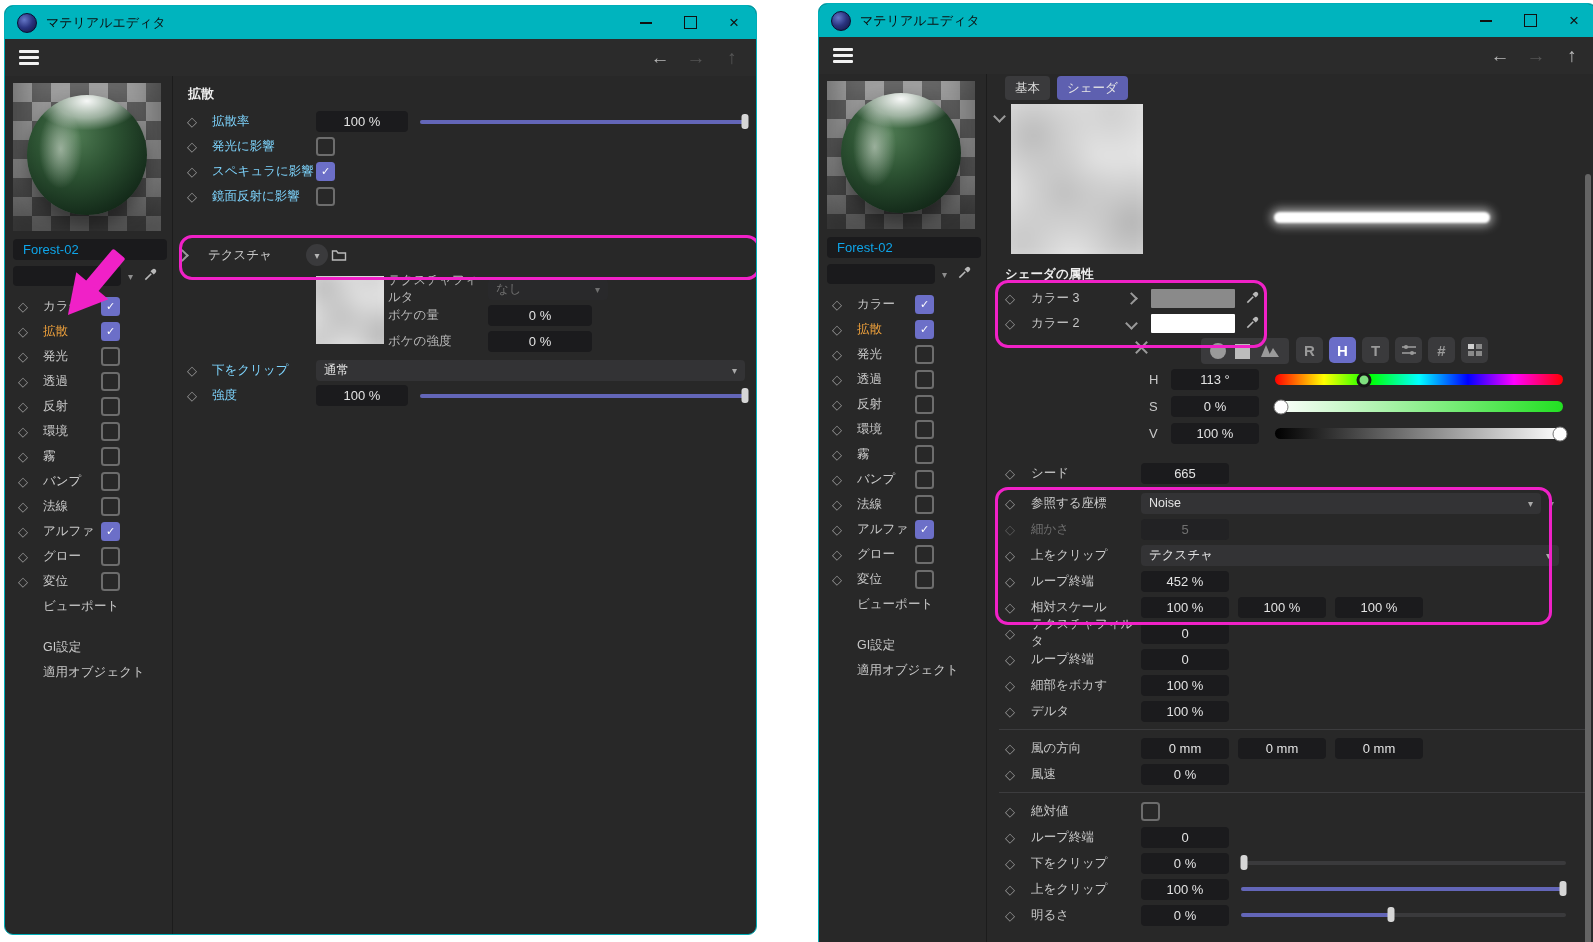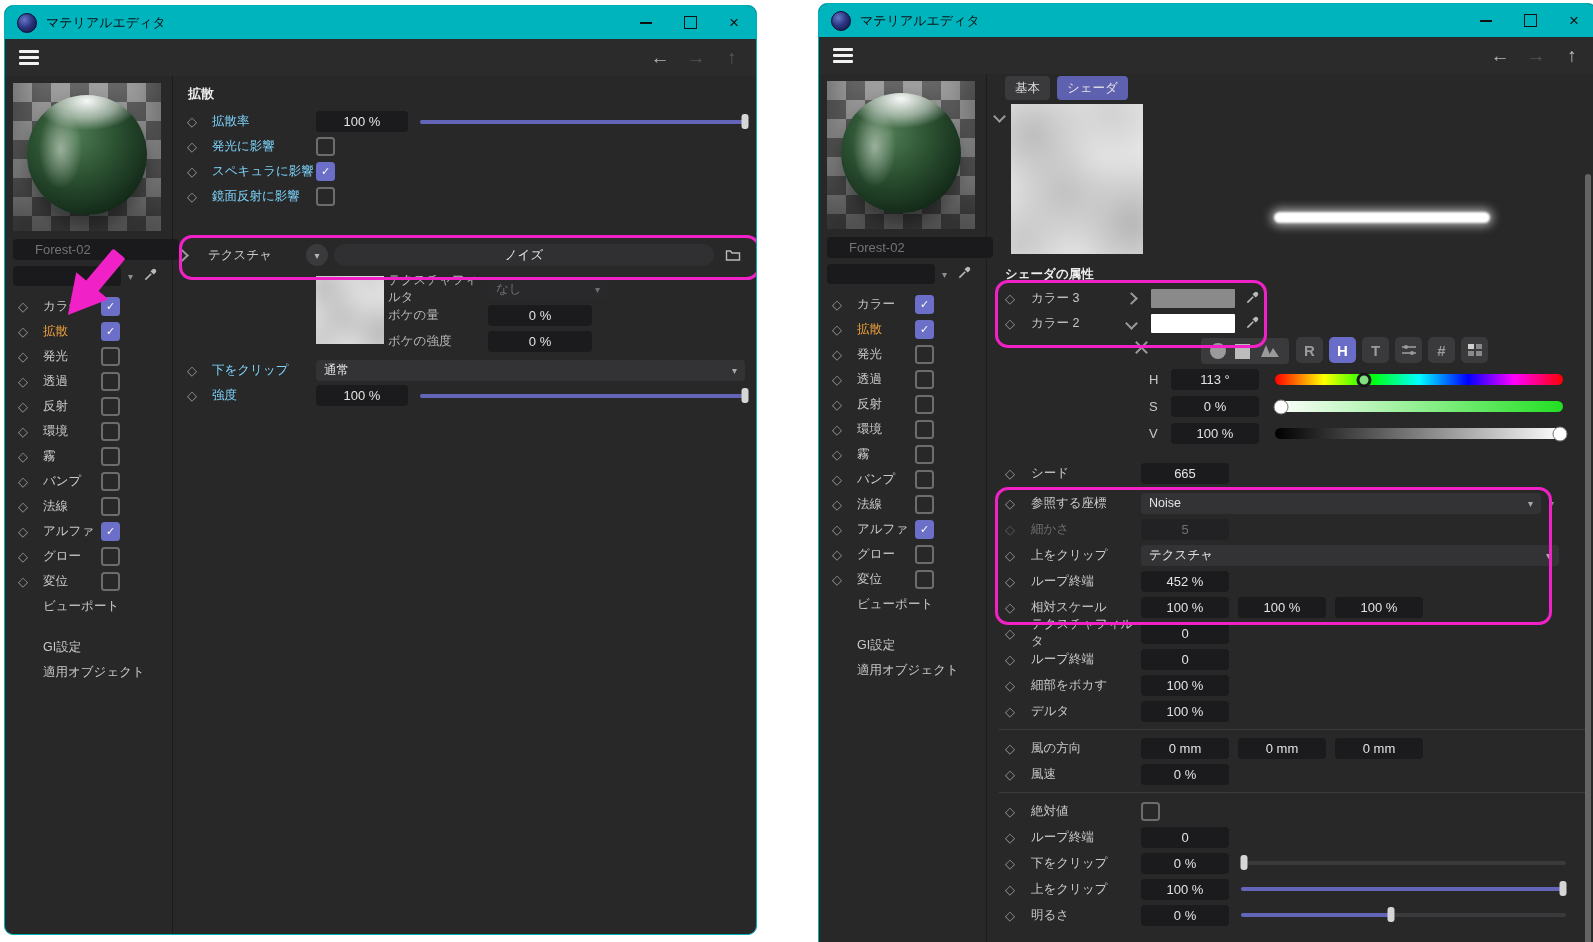--- a/index.html
+++ b/index.html
@@ -35,21 +35,21 @@
                             linear-gradient(45deg,#5f5f5f 25%,transparent 25%,transparent 75%,#5f5f5f 75%);
            background-size:38px 38px;background-position:0 0,19px 19px;
            box-shadow:inset 0 -34px 42px rgba(0,0,0,.5), inset 0 8px 16px rgba(255,255,255,.08);}
   .sphere{position:absolute;left:14px;top:12px;width:120px;height:120px;border-radius:50%;
           background:
             radial-gradient(ellipse 62% 34% at 50% 5%, rgba(255,255,255,.96) 0%, rgba(255,255,255,.5) 42%, rgba(255,255,255,0) 72%),
             radial-gradient(ellipse 30% 55% at 28% 45%, rgba(230,235,228,.55) 0%, rgba(230,235,228,0) 60%),
             radial-gradient(circle at 40% 34%, #4e7a52 0%, #2c5232 38%, #162e1c 72%, #091509 100%);
           box-shadow:0 10px 18px rgba(0,0,0,.45);}
   .name-field{width:144px;height:21px;margin:2px 0 6px 8px;background:#1a1a1c;border-radius:4px;
-              display:flex;align-items:center;padding-left:22px;color:#737373;font-size:13px;}
+              display:flex;align-items:center;padding-left:10px;color:#0ea5e9;font-size:13px;}
   .pick-row{display:flex;align-items:center;margin:0 0 8px 8px;}
   .pick-dd{width:108px;height:20px;background:#1a1a1c;border-radius:4px;}
   .dd-tri{color:#8e8e8e;font-size:10px;margin-left:7px;}
   .dropper{margin-left:10px;}
   .chan-row{display:flex;align-items:center;height:25px;padding-left:13px;}
   .diamond{width:25px;color:#9a9a9a;font-size:13px;}
   .chan-label{width:58px;color:#c9c9c9;}
   .chan-label.sel{color:#f0a23c;}
   .cb{width:15px;height:15px;border:2px solid #6d6d6d;border-radius:3.5px;background:transparent;
       display:flex;align-items:center;justify-content:center;flex:0 0 auto;}
@@ -288,21 +288,20 @@
         <span class="diamond">◇</span>
         <span class="plabel">鏡面反射に影響</span>
         <span class="cb"></span>
       </div>
       <div class="texwrap">
         <div class="ann" style="left:6px;top:-5px;right:-4px;height:39px;"></div>
         <div class="texrow">
           <span class="chev r"></span>
           <span class="plabel">テクスチャ</span>
           <span class="circle-dd">▾</span>
-          <span class="pill-btn">ノイズ</span>
           <span class="folder-btn">
             <svg width="16" height="14" viewBox="0 0 16 14">
                 <path d="M1.5 3 h4 l1.5 2 h7.5 v7 h-13 z" fill="none" stroke="#b9b9b9" stroke-width="1.4"></path>
               </svg>
           </span>
         </div>
       </div>
       <div class="texblock">
         <div class="tex-thumb">
             <div class="noise-soup"></div>

